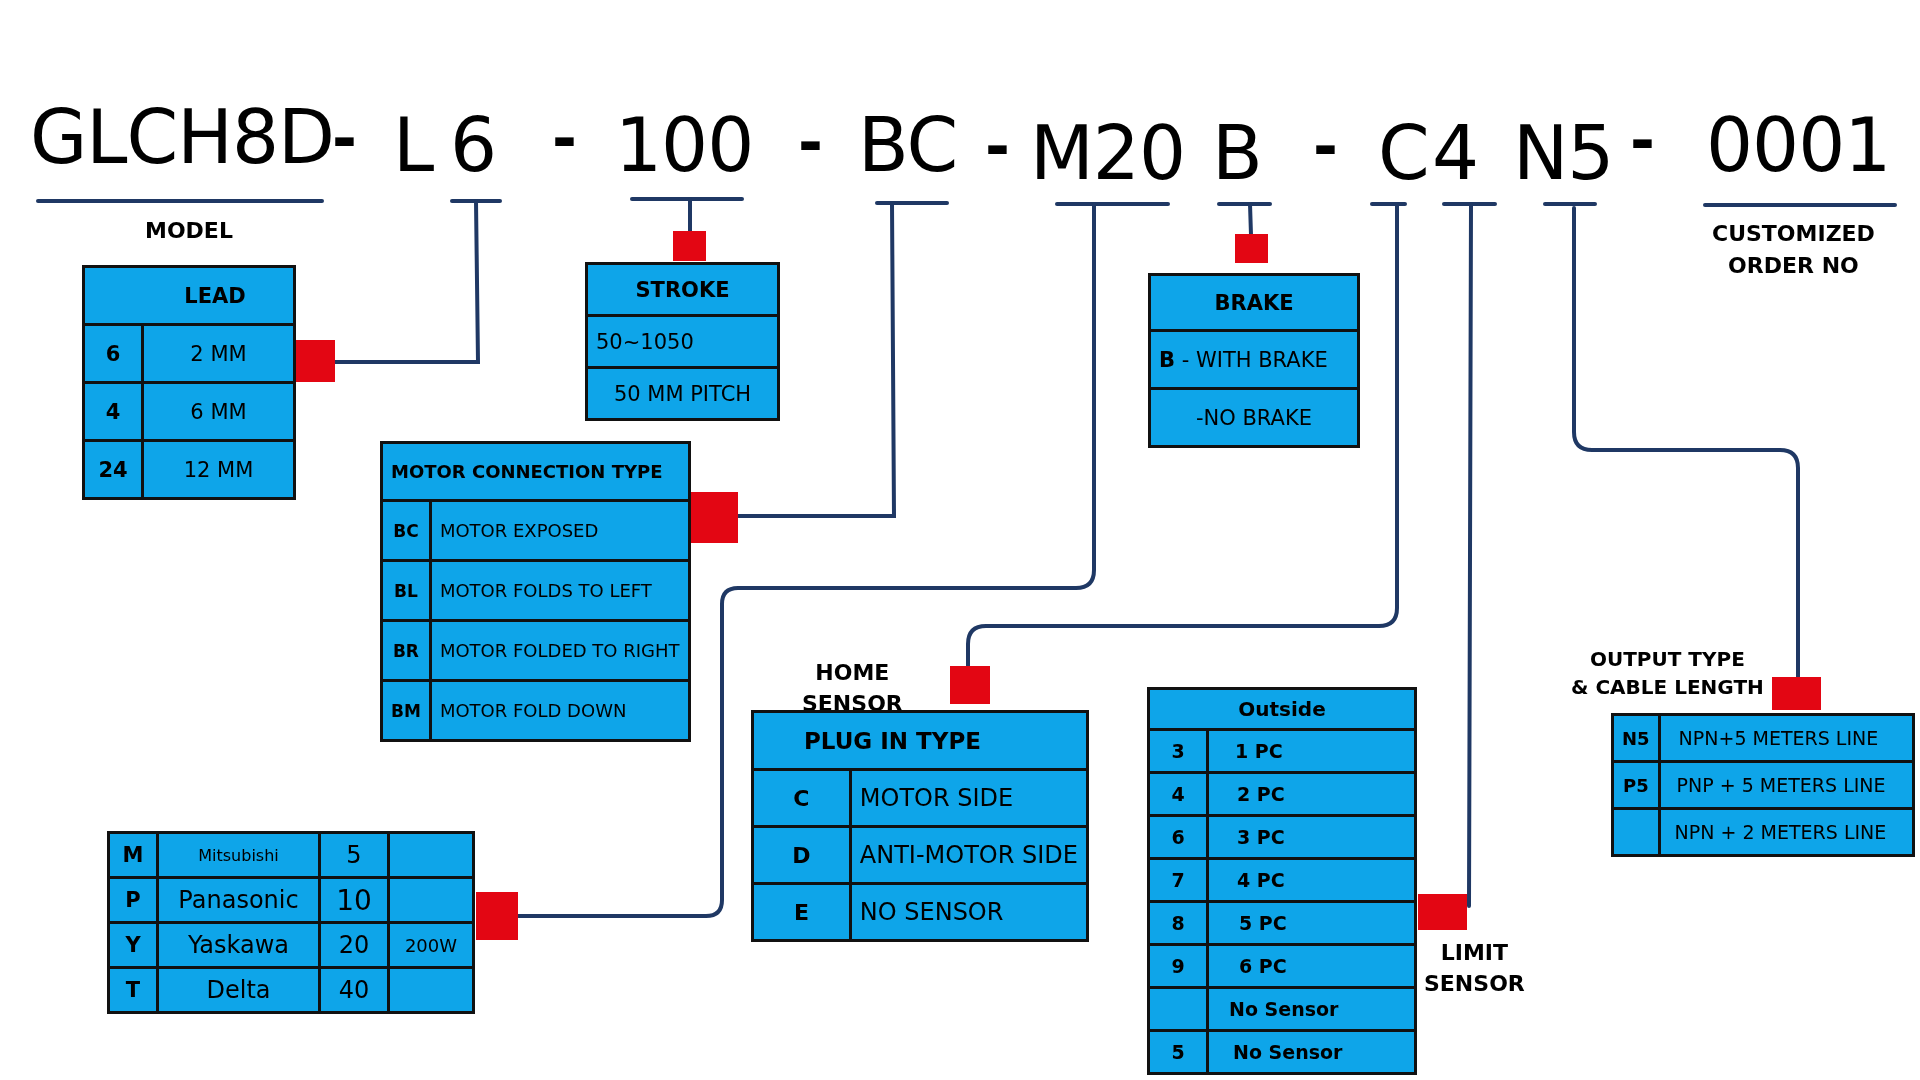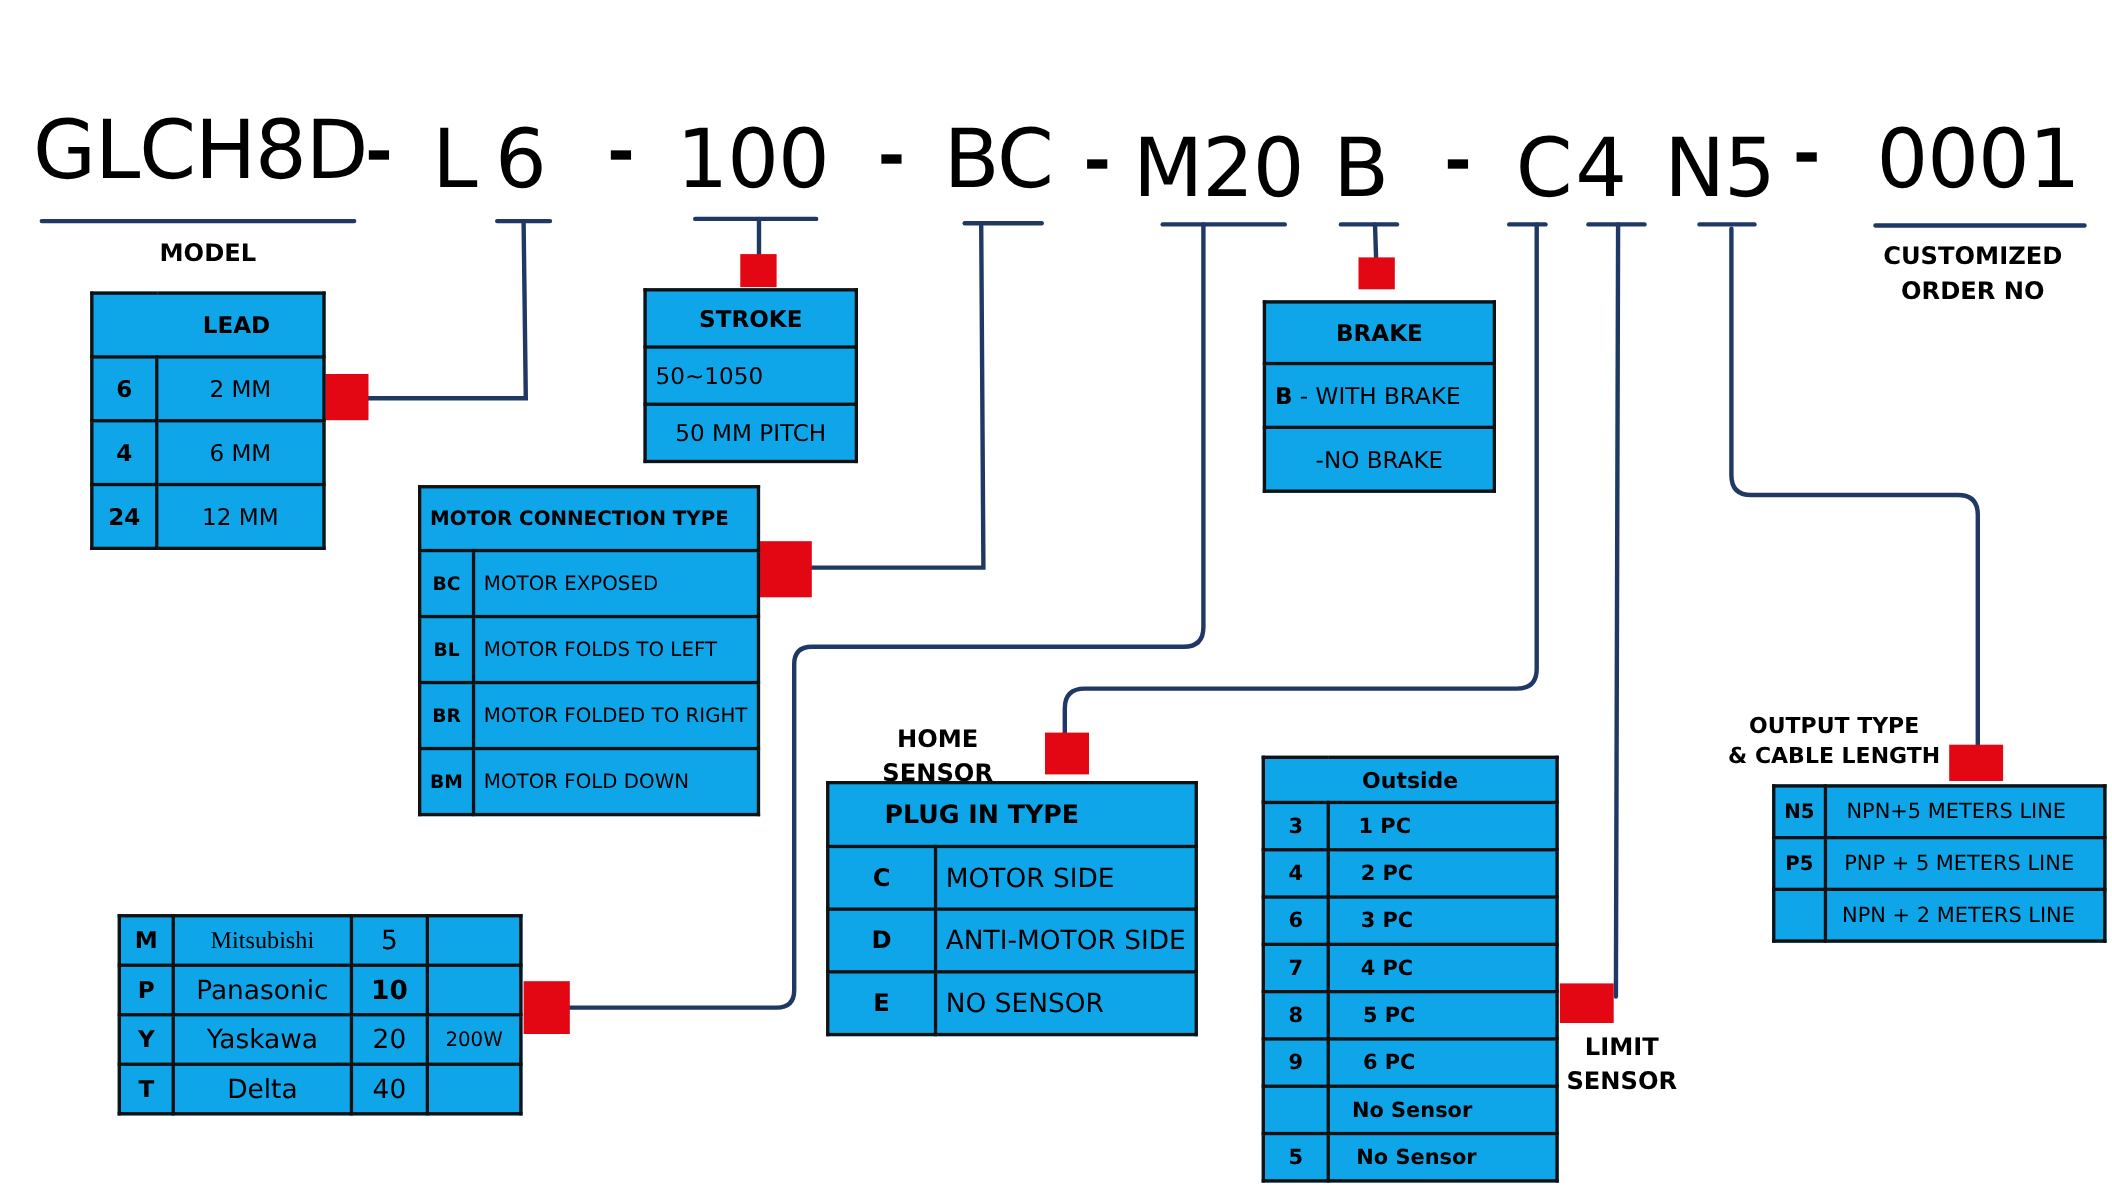--- a/index.html
+++ b/index.html
@@ -172,28 +172,28 @@
   <tr style="height:58px;">
     <td style="text-align:center;">-NO BRAKE</td>
   </tr>
 </tbody>
   </table>
 
 <table class="spec" style="left:107px;top:831px;width:368px;">
   <tbody>
       <tr style="height:45px;">
     <td class="k" style="width:30px;">M</td>
-    <td style="text-align:center;font-size:22px;font-family:Liberation Serif, serif;">Mitsubishi</td>
+    <td style="text-align:center;font-size:16px;">Mitsubishi</td>
     <td style="text-align:center;font-size:24px;width:50px;">5</td>
     <td style="text-align:center;font-size:18px;width:66px;"></td>
   </tr>
   <tr style="height:45px;">
     <td class="k">P</td>
     <td style="text-align:center;font-size:24px;">Panasonic</td>
-    <td style="text-align:center;font-size:24px;font-weight:bold;">10</td>
+    <td style="text-align:center;font-size:28px;">10</td>
     <td style="text-align:center;font-size:18px;"></td>
   </tr>
   <tr style="height:45px;">
     <td class="k">Y</td>
     <td style="text-align:center;font-size:24px;">Yaskawa</td>
     <td style="text-align:center;font-size:24px;">20</td>
     <td style="text-align:center;font-size:18px;">200W</td>
   </tr>
   <tr style="height:45px;">
     <td class="k">T</td>

